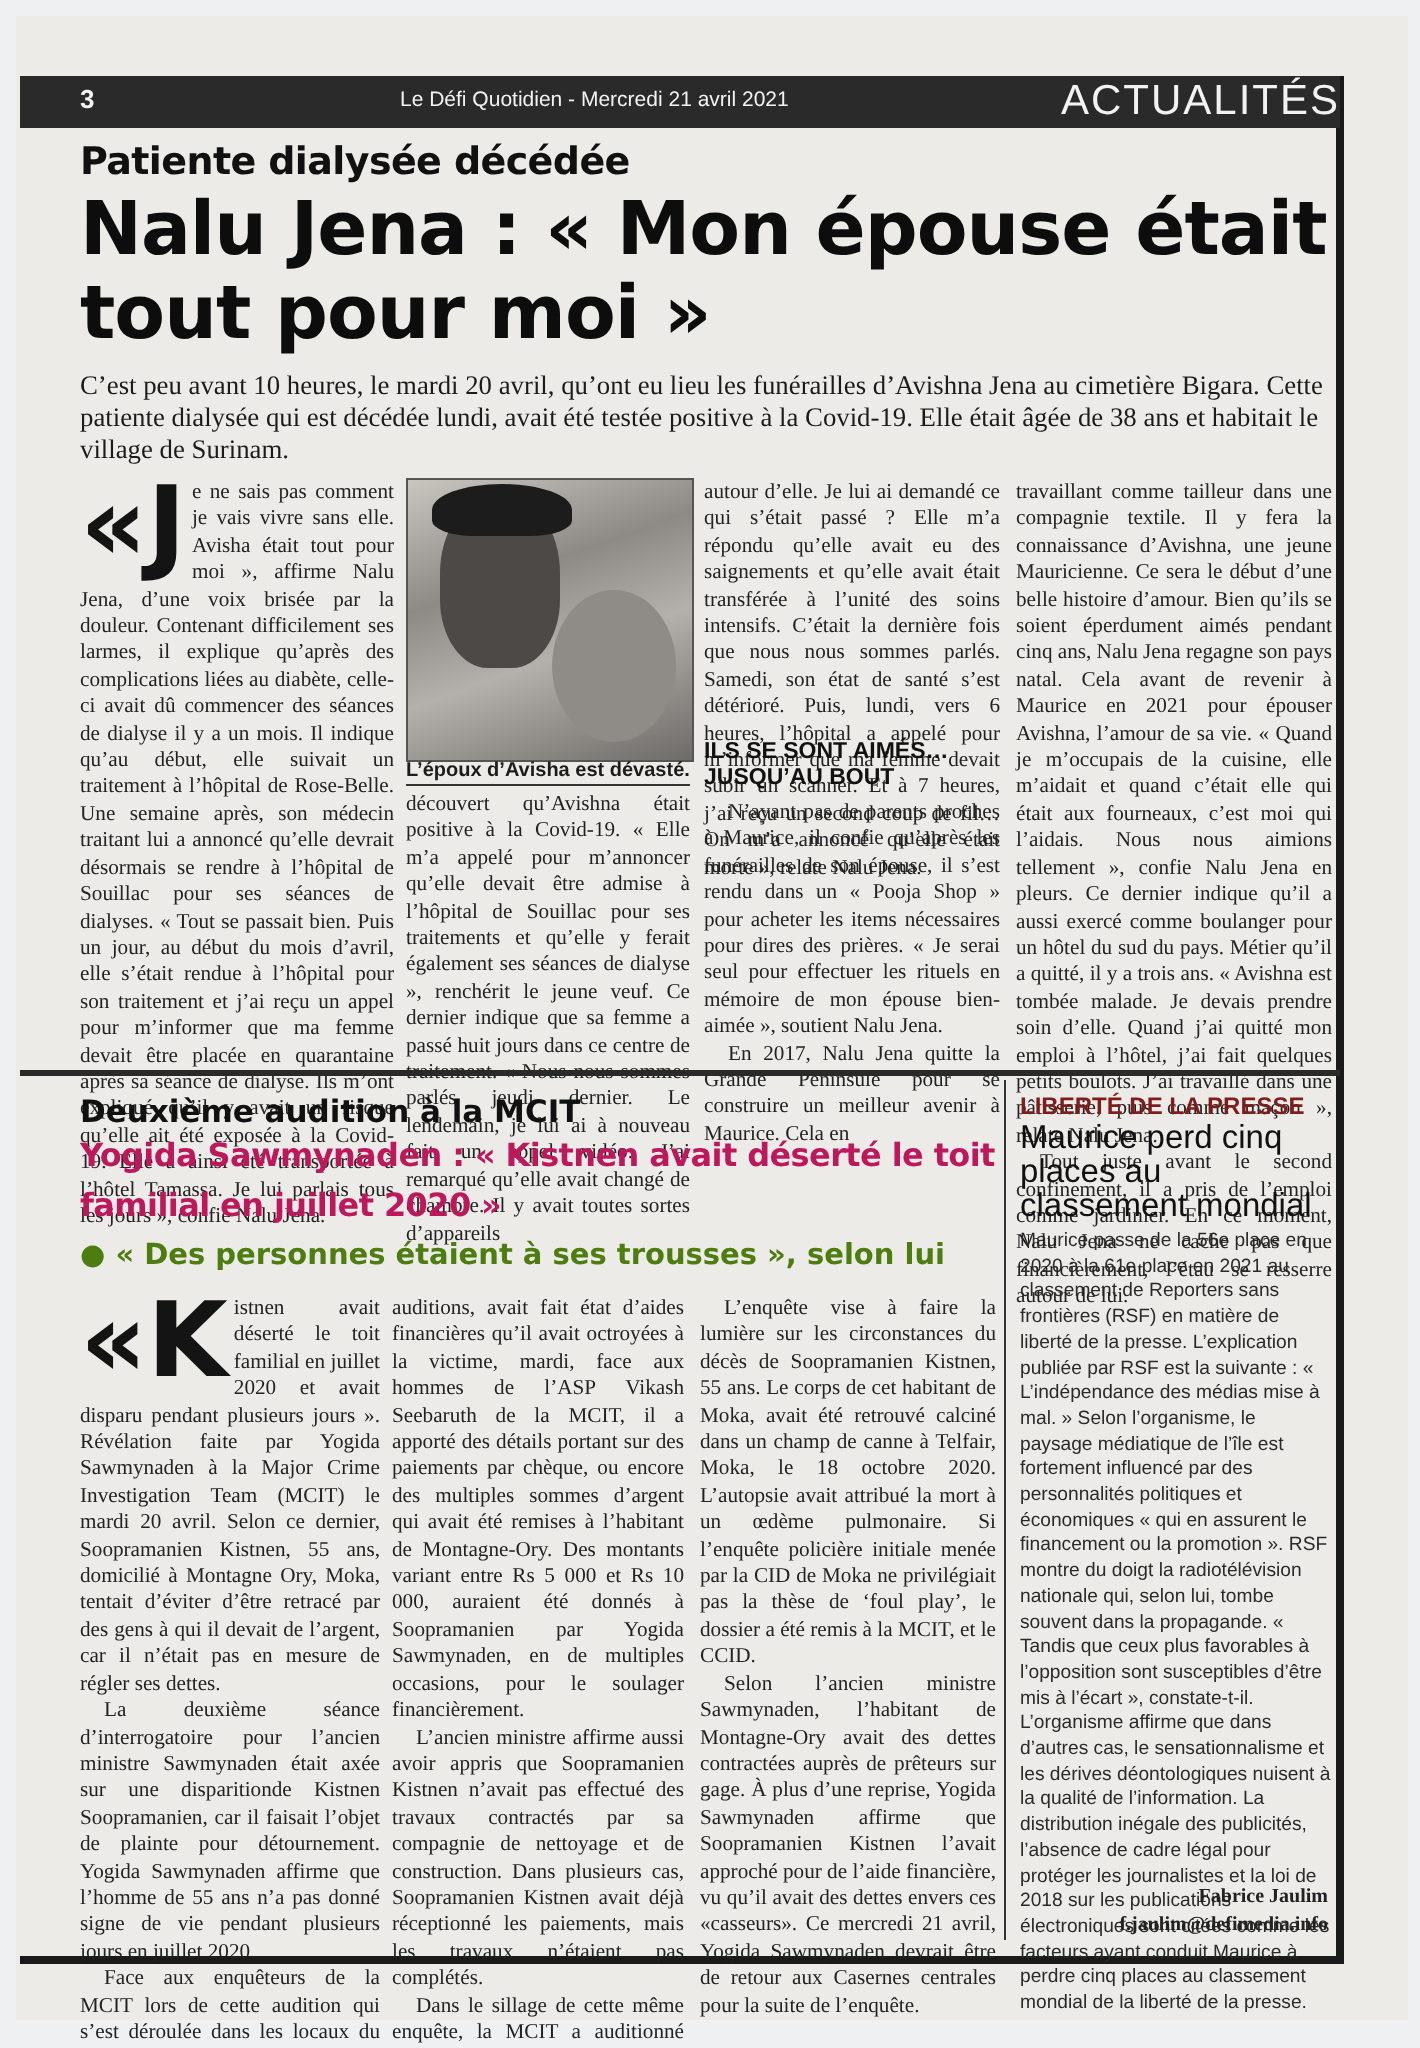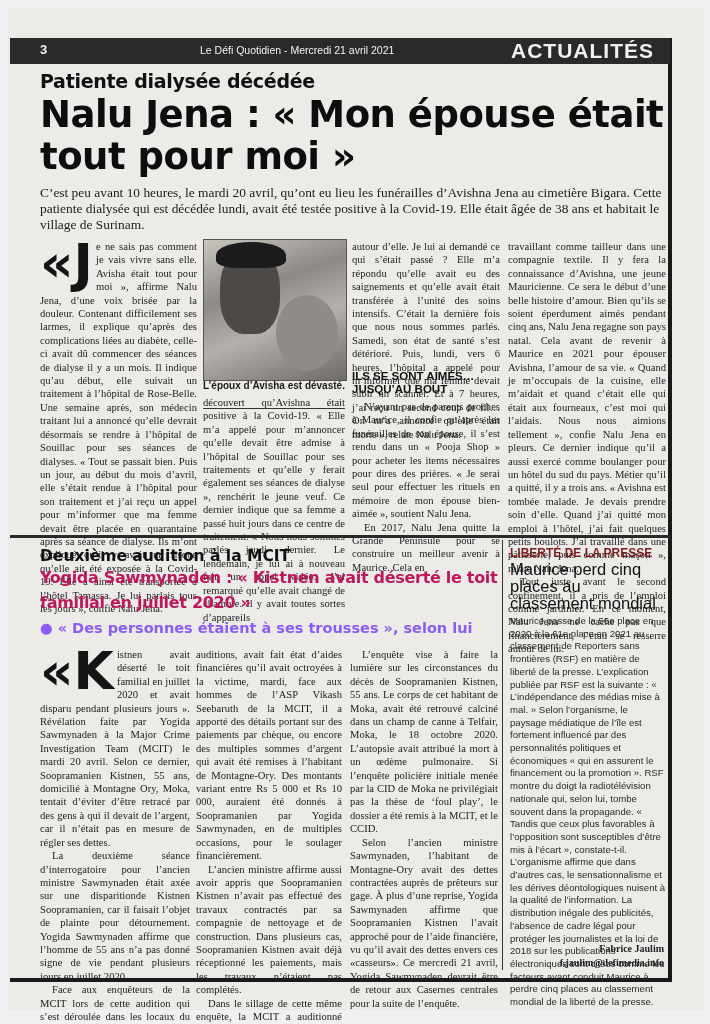--- a/index.html
+++ b/index.html
@@ -2,39 +2,39 @@
 <html><head>
 <meta charset="utf-8">
 <style>
   html,body{margin:0;padding:0;}
   body{width:710px;height:1024px;background:#eef0f2;position:relative;overflow:hidden;font-family:"Liberation Serif",serif;color:#1b1b1b;}
   .paper{position:absolute;left:8px;top:8px;width:696px;height:1002px;background:#ecebe8;}
   .frame{position:absolute;left:10px;top:38px;width:658px;height:940px;border-right:4px solid #1a1a1a;border-bottom:4px solid #1a1a1a;}
   .topbar{position:absolute;left:10px;top:38px;width:660px;height:26px;background:#2a2a2a;color:#f2f2f2;font-family:"Liberation Sans",sans-serif;}
   .topbar .pg{position:absolute;left:30px;top:4px;font-size:13px;font-weight:bold;}
   .topbar .mast{position:absolute;left:190px;top:6px;font-size:10.5px;}
-  .topbar .sect{position:absolute;right:16px;top:1px;font-size:21px;font-weight:bold;letter-spacing:1px;}
+  .topbar .sect{position:absolute;right:0;top:1px;font-size:21px;font-weight:normal;letter-spacing:1px;}
   .kicker1{position:absolute;left:40px;top:70px;font-family:"DejaVu Sans",sans-serif;font-weight:bold;font-size:19px;color:#111;letter-spacing:-0.3px;}
   .head1{position:absolute;left:40px;top:94px;width:630px;font-family:"DejaVu Sans",sans-serif;font-weight:bold;font-size:37px;line-height:42px;color:#0d0d0d;letter-spacing:-0.5px;}
   .lead{position:absolute;left:40px;top:185px;width:626px;font-size:13.4px;line-height:16px;color:#1b1b1b;}
   .col{position:absolute;font-size:10.6px;line-height:13.4px;text-align:justify;color:#222;}
   .col p{margin:0;}
   .col .ind{text-indent:12px;}
   .dropcap{float:left;font-family:"DejaVu Sans",sans-serif;font-weight:bold;font-size:52px;line-height:46px;margin:0 3px -2px 0;color:#141414;}
   .photo{position:absolute;left:203px;top:239px;width:142px;height:140px;background:linear-gradient(160deg,#c9c6c0 0%,#8d8a86 35%,#b4b1ac 60%,#6e6b68 100%);border:1px solid #555;}
   .photo .face1{position:absolute;left:16px;top:8px;width:60px;height:86px;border-radius:45% 45% 40% 40%;background:#4c4946;}
   .photo .face2{position:absolute;left:72px;top:55px;width:62px;height:76px;border-radius:50%;background:#8f8b86;}
   .photo .hair{position:absolute;left:12px;top:2px;width:70px;height:26px;border-radius:50% 50% 30% 30%;background:#1c1c1c;}
-  .caption{position:absolute;left:203px;top:380px;width:142px;font-family:"Liberation Sans",sans-serif;font-weight:bold;font-size:10px;color:#1c1c1c;border-bottom:1px solid #333;padding-bottom:17px;}
+  .caption{position:absolute;left:203px;top:380px;width:142px;font-family:"Liberation Sans",sans-serif;font-weight:bold;font-size:10px;color:#1c1c1c;border-bottom:1px solid #333;padding-bottom:1px;}
   .subhead{position:absolute;left:352px;top:370px;font-family:"Liberation Sans",sans-serif;font-weight:bold;font-size:11.5px;line-height:13px;color:#111;}
   .rule{position:absolute;left:10px;top:535px;width:660px;height:3px;background:#2a2a2a;}
   .vrule{position:absolute;left:502px;top:540px;width:1px;height:430px;background:#333;}
   .kicker2{position:absolute;left:40px;top:547px;font-family:"DejaVu Sans",sans-serif;font-weight:bold;font-size:15.5px;color:#111;}
   .head2{position:absolute;left:40px;top:565px;width:460px;font-family:"DejaVu Sans",sans-serif;font-weight:bold;font-size:16px;line-height:25px;color:#be185d;letter-spacing:-0.3px;}
-  .deck2{position:absolute;left:40px;top:620px;font-family:"DejaVu Sans",sans-serif;font-weight:bold;font-size:14.5px;color:#8b5cf6;}
+  .deck2{position:absolute;left:40px;top:620px;font-family:"DejaVu Sans",sans-serif;font-weight:bold;font-size:14.5px;color:#4d7c0f;}
   .side{position:absolute;left:510px;top:546px;width:156px;font-family:"Liberation Sans",sans-serif;}
   .side .sk{font-weight:bold;font-size:12px;color:#7f1d1d;}
   .side .sh{font-weight:normal;font-size:16.5px;line-height:17px;color:#111;margin-top:1px;}
   .side .sb{font-size:9.6px;line-height:12.7px;color:#2a2a2a;margin-top:3px;}
   .sign{position:absolute;right:46px;top:942px;text-align:right;font-family:"Liberation Serif",serif;font-weight:bold;font-size:10px;line-height:14px;color:#222;}
 </style>
 </head>
 <body>
 
 <div class="paper"></div>

